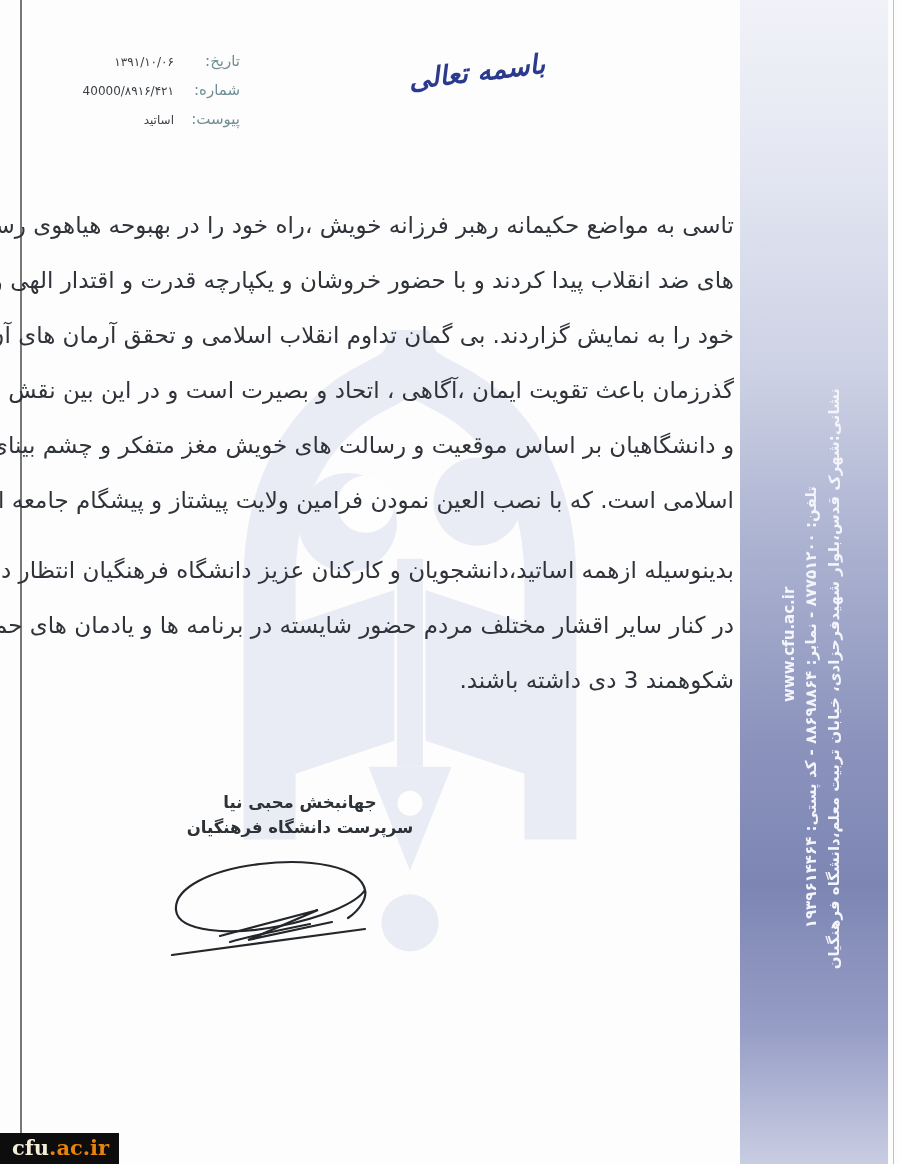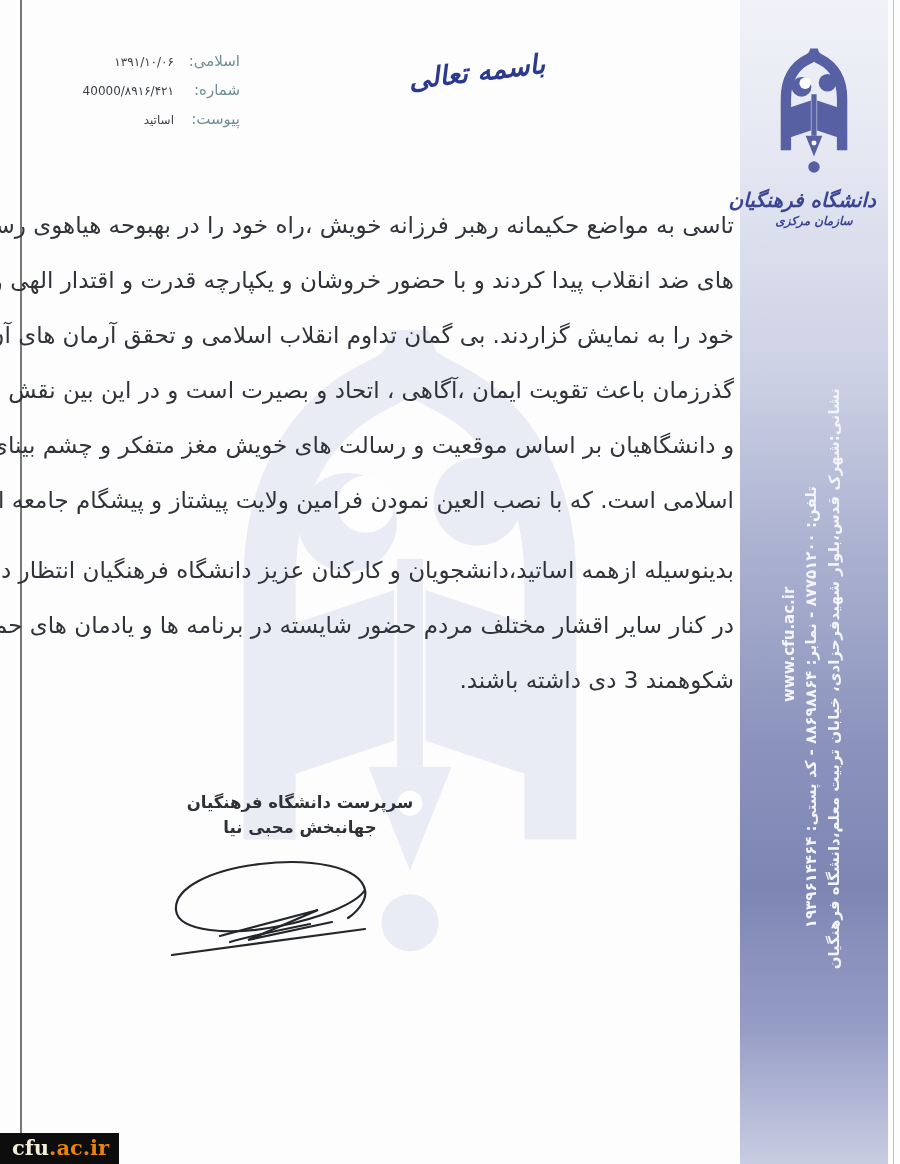--- a/index.html
+++ b/index.html
@@ -105,58 +105,51 @@
   <div class="side-strip"></div>
   <div class="scan-left-line"></div>
   <div class="scan-right-line"></div>
 
   <svg class="watermark" viewBox="0 0 100 130">
     <use href="#logo-mark"></use>
   </svg>
 
   <div class="meta">
     <div class="meta-row">
-      <span class="meta-label">اسلامی:</span>
+      <span class="meta-label">تاریخ:</span>
       <span class="meta-value">۱۳۹۱/۱۰/۰۶</span>
     </div>
     <div class="meta-row">
       <span class="meta-label">شماره:</span>
       <span class="meta-value">40000/۸۹۱۶/۴۲۱</span>
     </div>
     <div class="meta-row">
       <span class="meta-label">پیوست:</span>
       <span class="meta-value">اساتید</span>
     </div>
   </div>
 
   <div class="besmele">باسمه تعالی</div>
 
-  <div class="logo-box">
-    <svg viewBox="0 0 100 130">
-      <use href="#logo-mark"></use>
-    </svg>
-    <div class="org-name">دانشگاه فرهنگیان</div>
-    <div class="org-sub">سازمان مرکزی</div>
-  </div>
 
   <div class="letter-body">
     <div class="bline">تاسی به مواضع حکیمانه رهبر فرزانه خویش ،راه خود را در بهبوحه هیاهوی رسانه</div>
     <div class="bline">های ضد انقلاب پیدا کردند و با حضور خروشان و یکپارچه قدرت و اقتدار الهی و ملی</div>
     <div class="bline">خود را به نمایش گزاردند. بی گمان تداوم انقلاب اسلامی و تحقق آرمان های آن در</div>
     <div class="bline">گذرزمان باعث تقویت ایمان ،آگاهی ، اتحاد و بصیرت است و در این بین نقش دانشجویان</div>
     <div class="bline">و دانشگاهیان بر اساس موقعیت و رسالت های خویش مغز متفکر و چشم بینای ایران</div>
     <div class="bline">اسلامی است. که با نصب العین نمودن فرامین ولایت پیشتاز و پیشگام جامعه اسلامی</div>
     <div class="bline pgap">بدینوسیله ازهمه اساتید،دانشجویان و کارکنان عزیز دانشگاه فرهنگیان انتظار دارد</div>
     <div class="bline">در کنار سایر اقشار مختلف مردم حضور شایسته در برنامه ها و یادمان های حماسه</div>
     <div class="bline pl">شکوهمند 3 دی داشته باشند.</div>
   </div>
 
   <div class="sig-block">
+    <div>جهانبخش محبی نیا</div>
     <div>سرپرست دانشگاه فرهنگیان</div>
-    <div>جهانبخش محبی نیا</div>
   </div>
 
   <svg class="sig-scribble" viewBox="0 0 240 110">
     <g fill="none" stroke="#23262a" stroke-width="2.2" stroke-linecap="round">
       <path d="M205,38 C200,14 150,6 100,12 C50,18 14,36 16,58 C18,80 70,84 120,74 C160,66 196,52 205,38 C207,46 200,58 188,66"></path>
       <path d="M60,84 L158,58 L88,88 L172,70"></path>
       <path d="M12,103 L205,77"></path>
       <path d="M70,90 C90,84 120,78 150,72"></path>
     </g>
   </svg>

